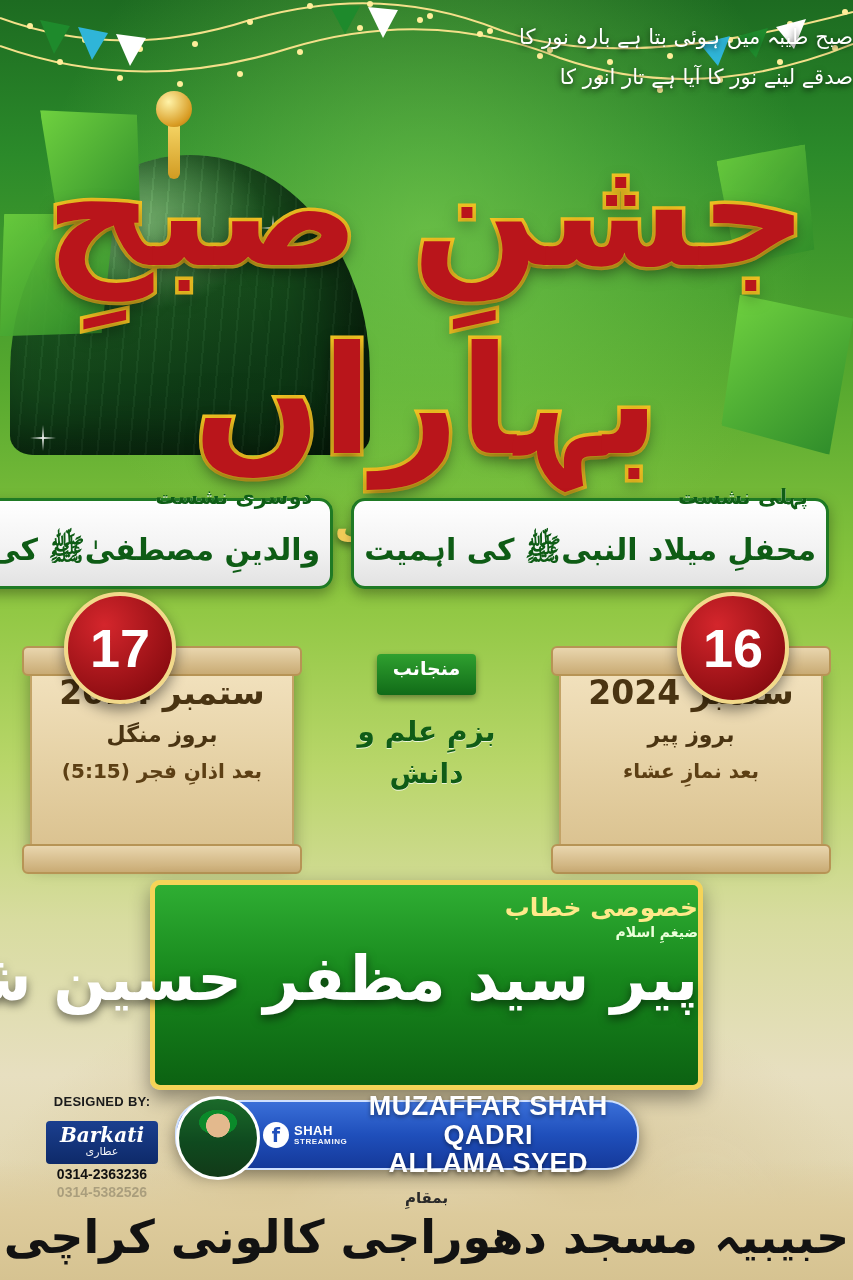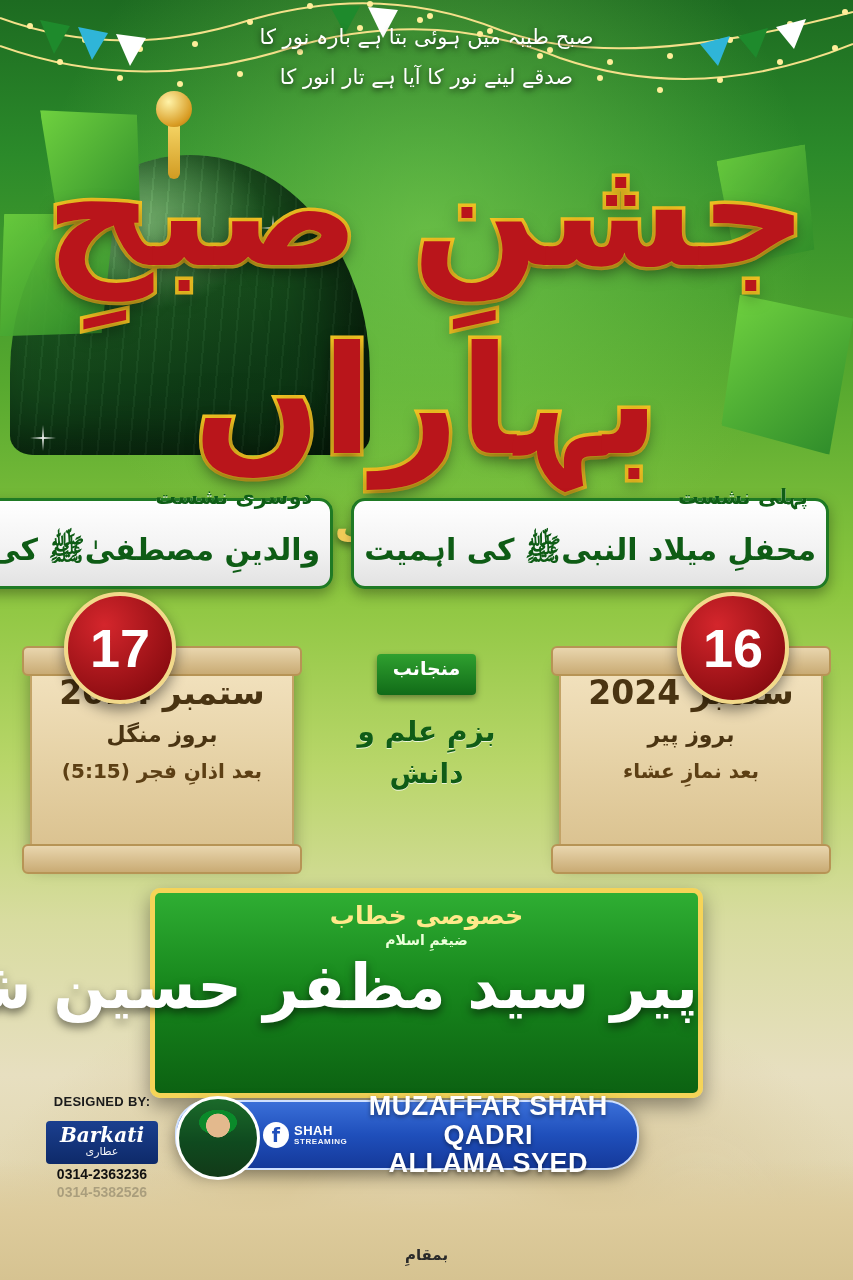--- a/index.html
+++ b/index.html
@@ -109,21 +109,21 @@
     background:
       linear-gradient(90deg, rgba(255,255,255,0) 0%, #fff 50%, rgba(255,255,255,0) 100%) center/100% 2px no-repeat,
       linear-gradient(0deg, rgba(255,255,255,0) 0%, #fff 50%, rgba(255,255,255,0) 100%) center/2px 100% no-repeat;
     opacity: .9;
   }
 
   
   .couplet {
     position: absolute;
     top: 18px; left: 0; right: 0;
-    text-align: center;
+    text-align: right;
     direction: rtl;
     color: #ffffff;
     text-shadow: 0 2px 6px rgba(0,0,0,.75);
     font-size: 21px;
     line-height: 1.9;
     font-family: "DejaVu Sans", sans-serif;
     z-index: 6;
   }
   .couplet div { white-space: nowrap; }
 
@@ -313,23 +313,21 @@
   .speaker-panel {
     position: absolute;
     top: 880px;
     left: 150px;
     right: 150px;
     height: 200px;
     background: linear-gradient(180deg,#2fae33 0%, #18881d 45%, #0c6212 100%);
     border: 5px solid #f5d458;
     border-radius: 10px;
     box-shadow: 0 8px 20px rgba(0,0,0,.4);
-    text-align: center;
     z-index: 7;
-    margin-top: 8px;
   }
   .speaker-label {
     direction: rtl;
     margin-top: 8px;
     font-family: "DejaVu Sans", sans-serif;
     font-size: 25px;
     font-weight: bold;
     color: #ffe98a;
   }
   .speaker-title {
@@ -628,15 +626,19 @@
       </div>
     </div>
     <div class="banner-name">
       <div>MUZAFFAR SHAH QADRI</div>
       <div>ALLAMA SYED</div>
     </div>
   </div>
 
   <div class="footer">
     <div class="footer-logo">بمقامِ</div>
+    <div class="footer-venue">
+      <span>حبیبیہ مسجد</span>
+      <span>دھوراجی کالونی کراچی</span>
+    </div>
   </div>
 
 </div>
 
 </body></html>

